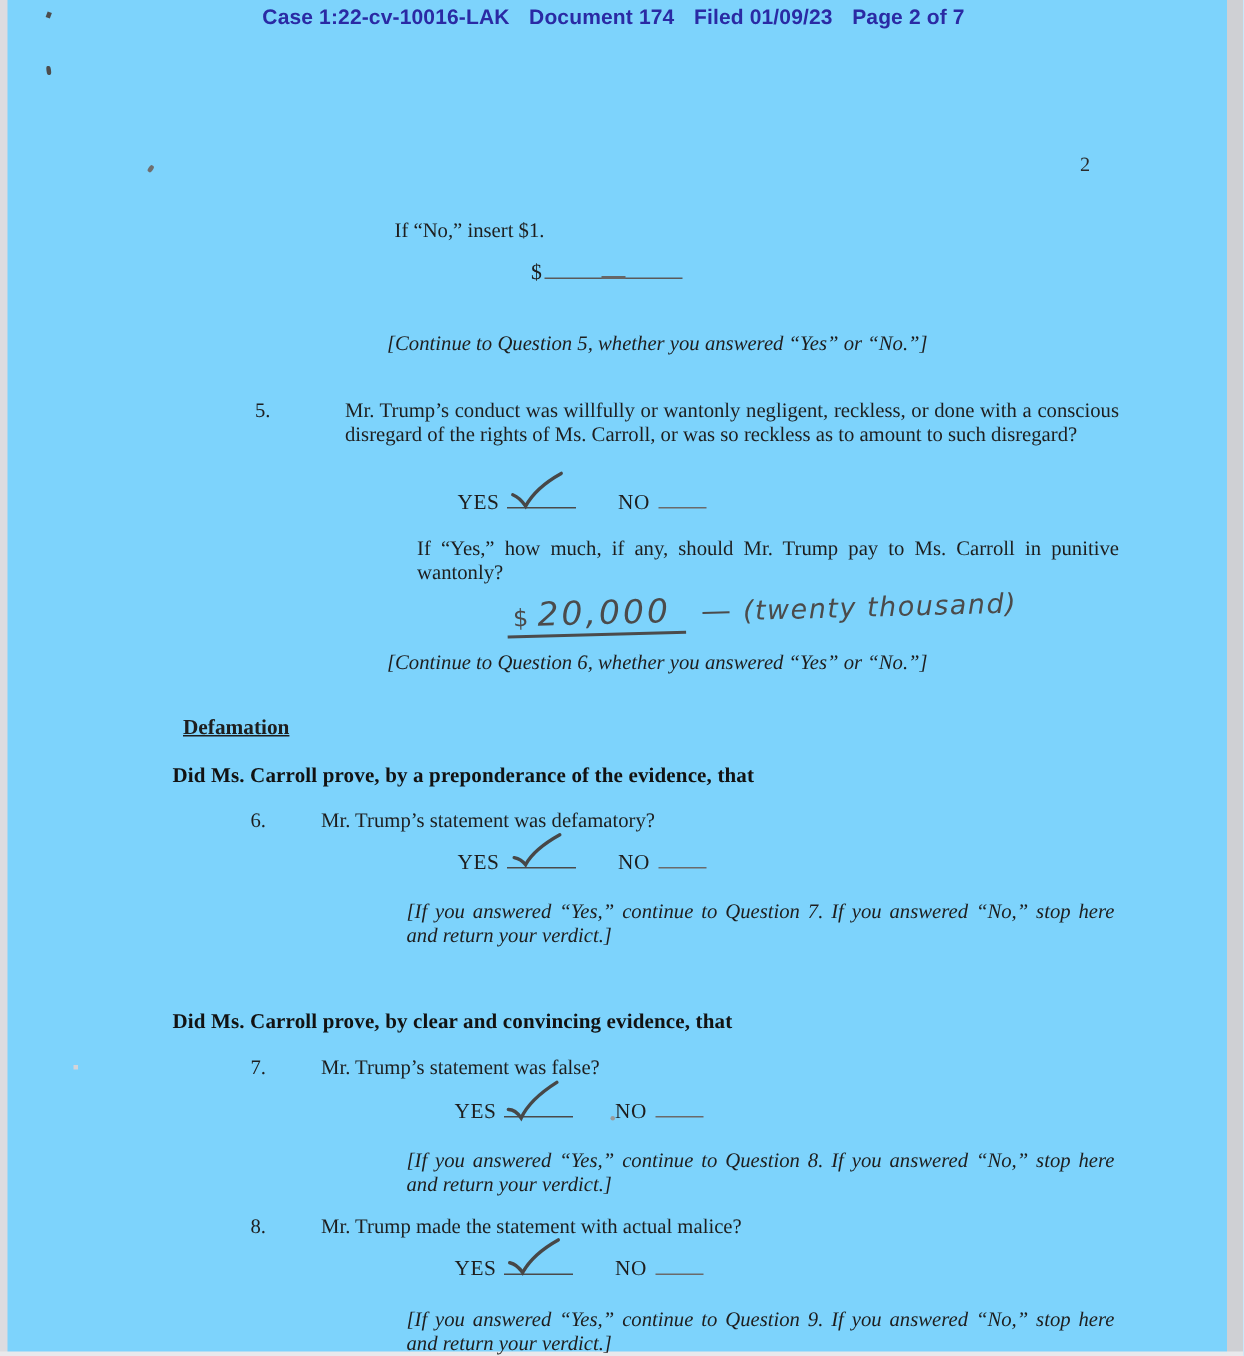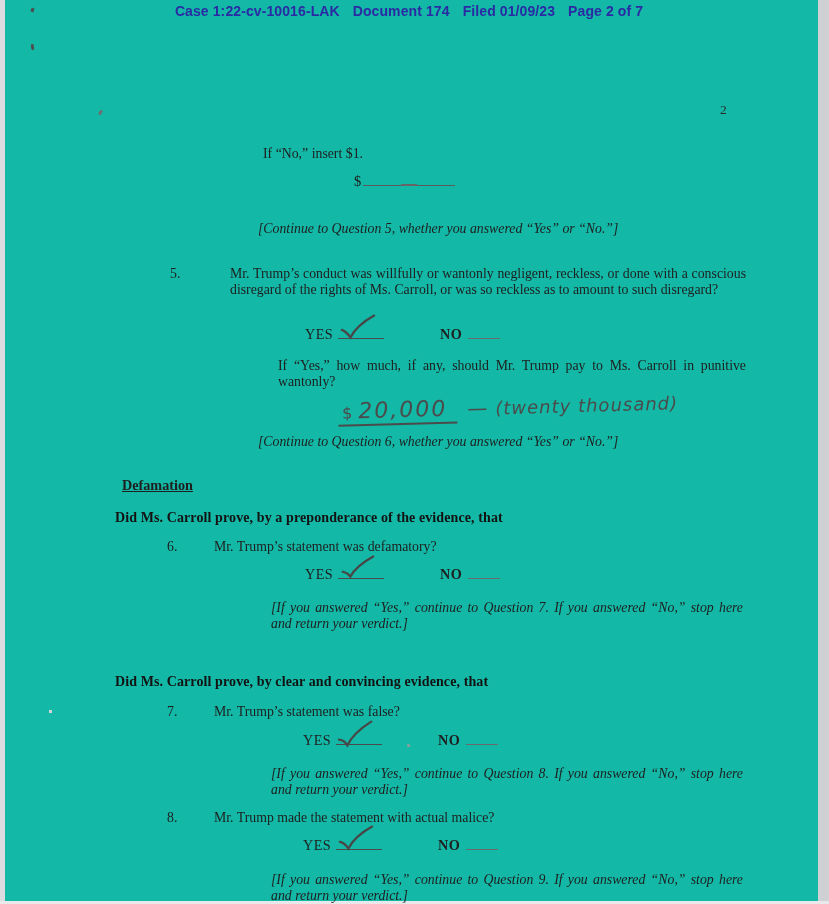--- a/index.html
+++ b/index.html
@@ -1,20 +1,20 @@
 <!DOCTYPE html>
 <html><head>
 <meta charset="utf-8">
 <style>
   html, body { margin: 0; padding: 0; background: #ffffff; }
   .page {
     position: relative;
     width: 829px;
     height: 904px;
-    background: #14b8a6;
+    background: #7dd3fc;
     overflow: hidden;
     font-family: "Liberation Serif", serif;
     color: #1e1e1e;
   }
   
   .edge-left  { position: absolute; left: 0; top: 0; width: 5px; height: 904px; background: #dcdce0; }
   .edge-right { position: absolute; left: 818px; top: 0; width: 11px; height: 904px; background: #cfd0d4; }
   .edge-bottom{ position: absolute; left: 0; top: 901px; width: 829px; height: 3px; background: #e9e9ec; }
 
   .speck { position: absolute; background: #4d4d4d; }
@@ -42,21 +42,21 @@
 
   
   .yesno { position: absolute; height: 22px; font-size: 14.2px; letter-spacing: 0.4px; white-space: nowrap; }
   .yesno .lbl { display: inline-block; vertical-align: baseline; }
   .blank {
     display: inline-block; position: relative;
     border-bottom: 1.6px solid #4a4a4a; height: 14px;
     vertical-align: baseline;
   }
   .yes-blank { width: 46px; margin-left: 5px; }
-  .no-gap { margin-left: 56px; font-weight: bold; }
+  .no-gap { margin-left: 28px; }
   .no-blank { width: 32px; margin-left: 6px; border-bottom-color: #6a6a6a; }
   .check {
     position: absolute; left: 1px; bottom: -4px; width: 38px; height: 30px;
     overflow: visible;
   }
 
   
   .dollar-row { position: absolute; font-size: 14.5px; }
   .dollar-line { display: inline-block; width: 92px; border-bottom: 1.3px solid #5a5a5a; height: 12px; margin-left: 2px; position: relative; }
   .dollar-dash { position: absolute; left: 38px; bottom: -1px; width: 16px; height: 2px; background: #666; }

